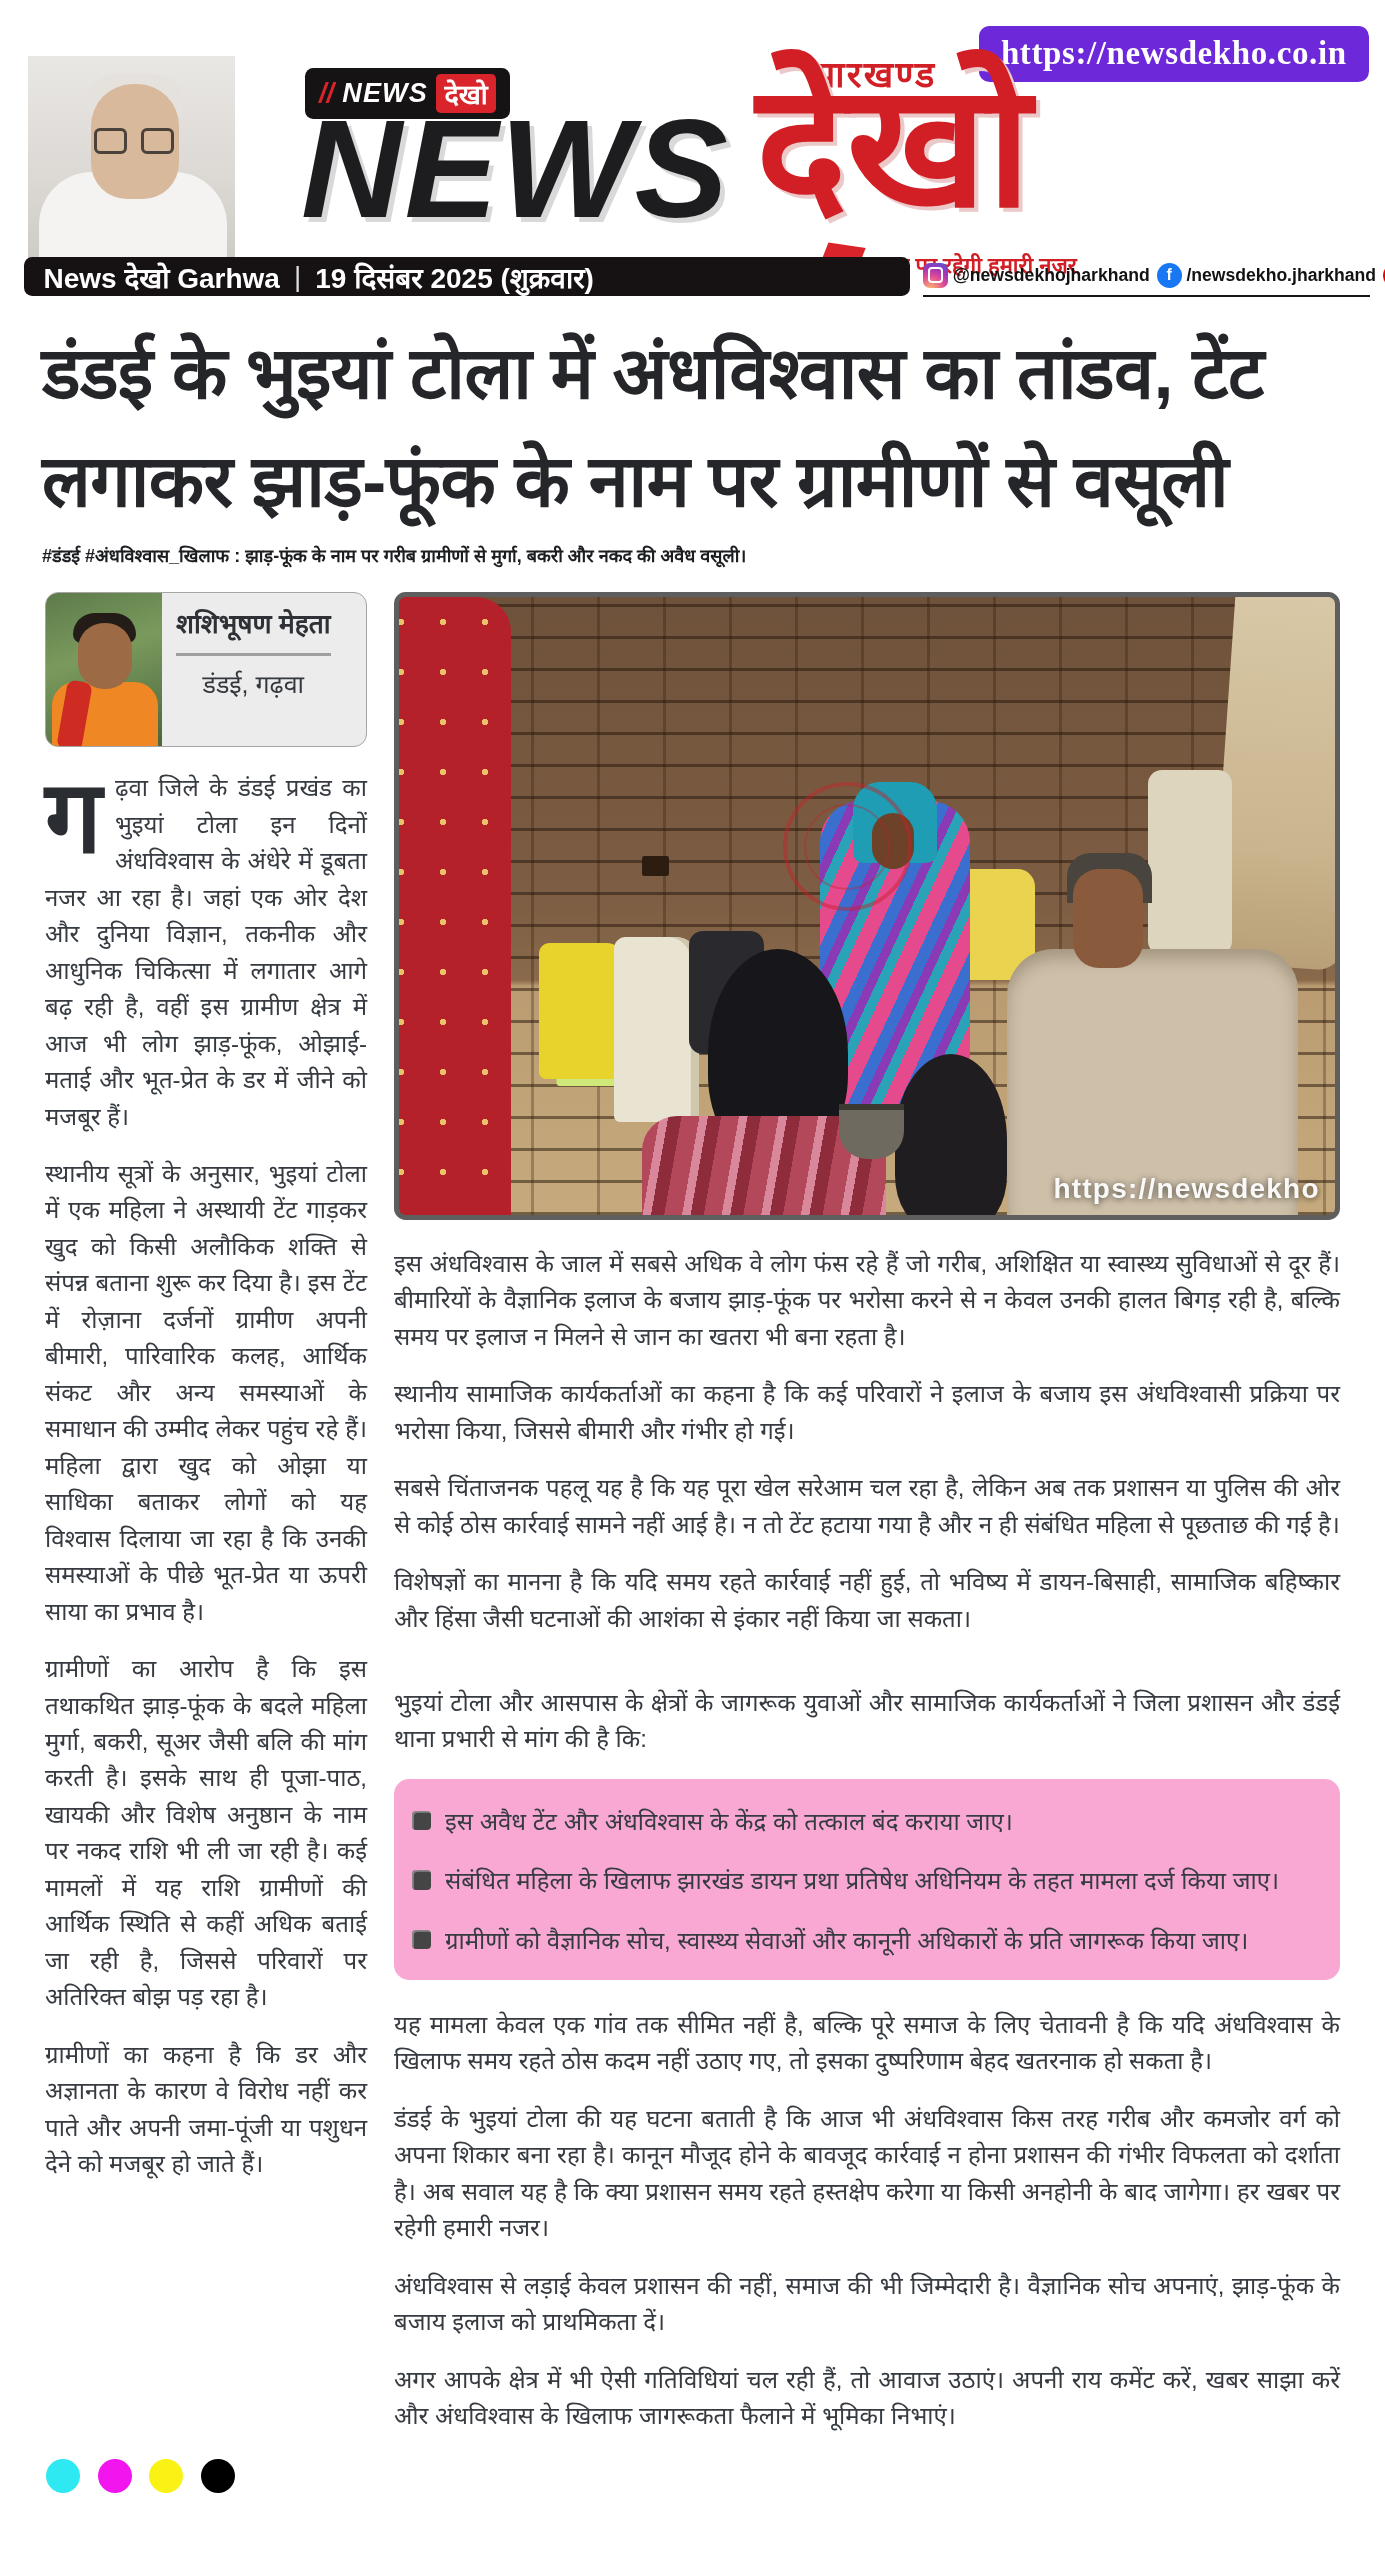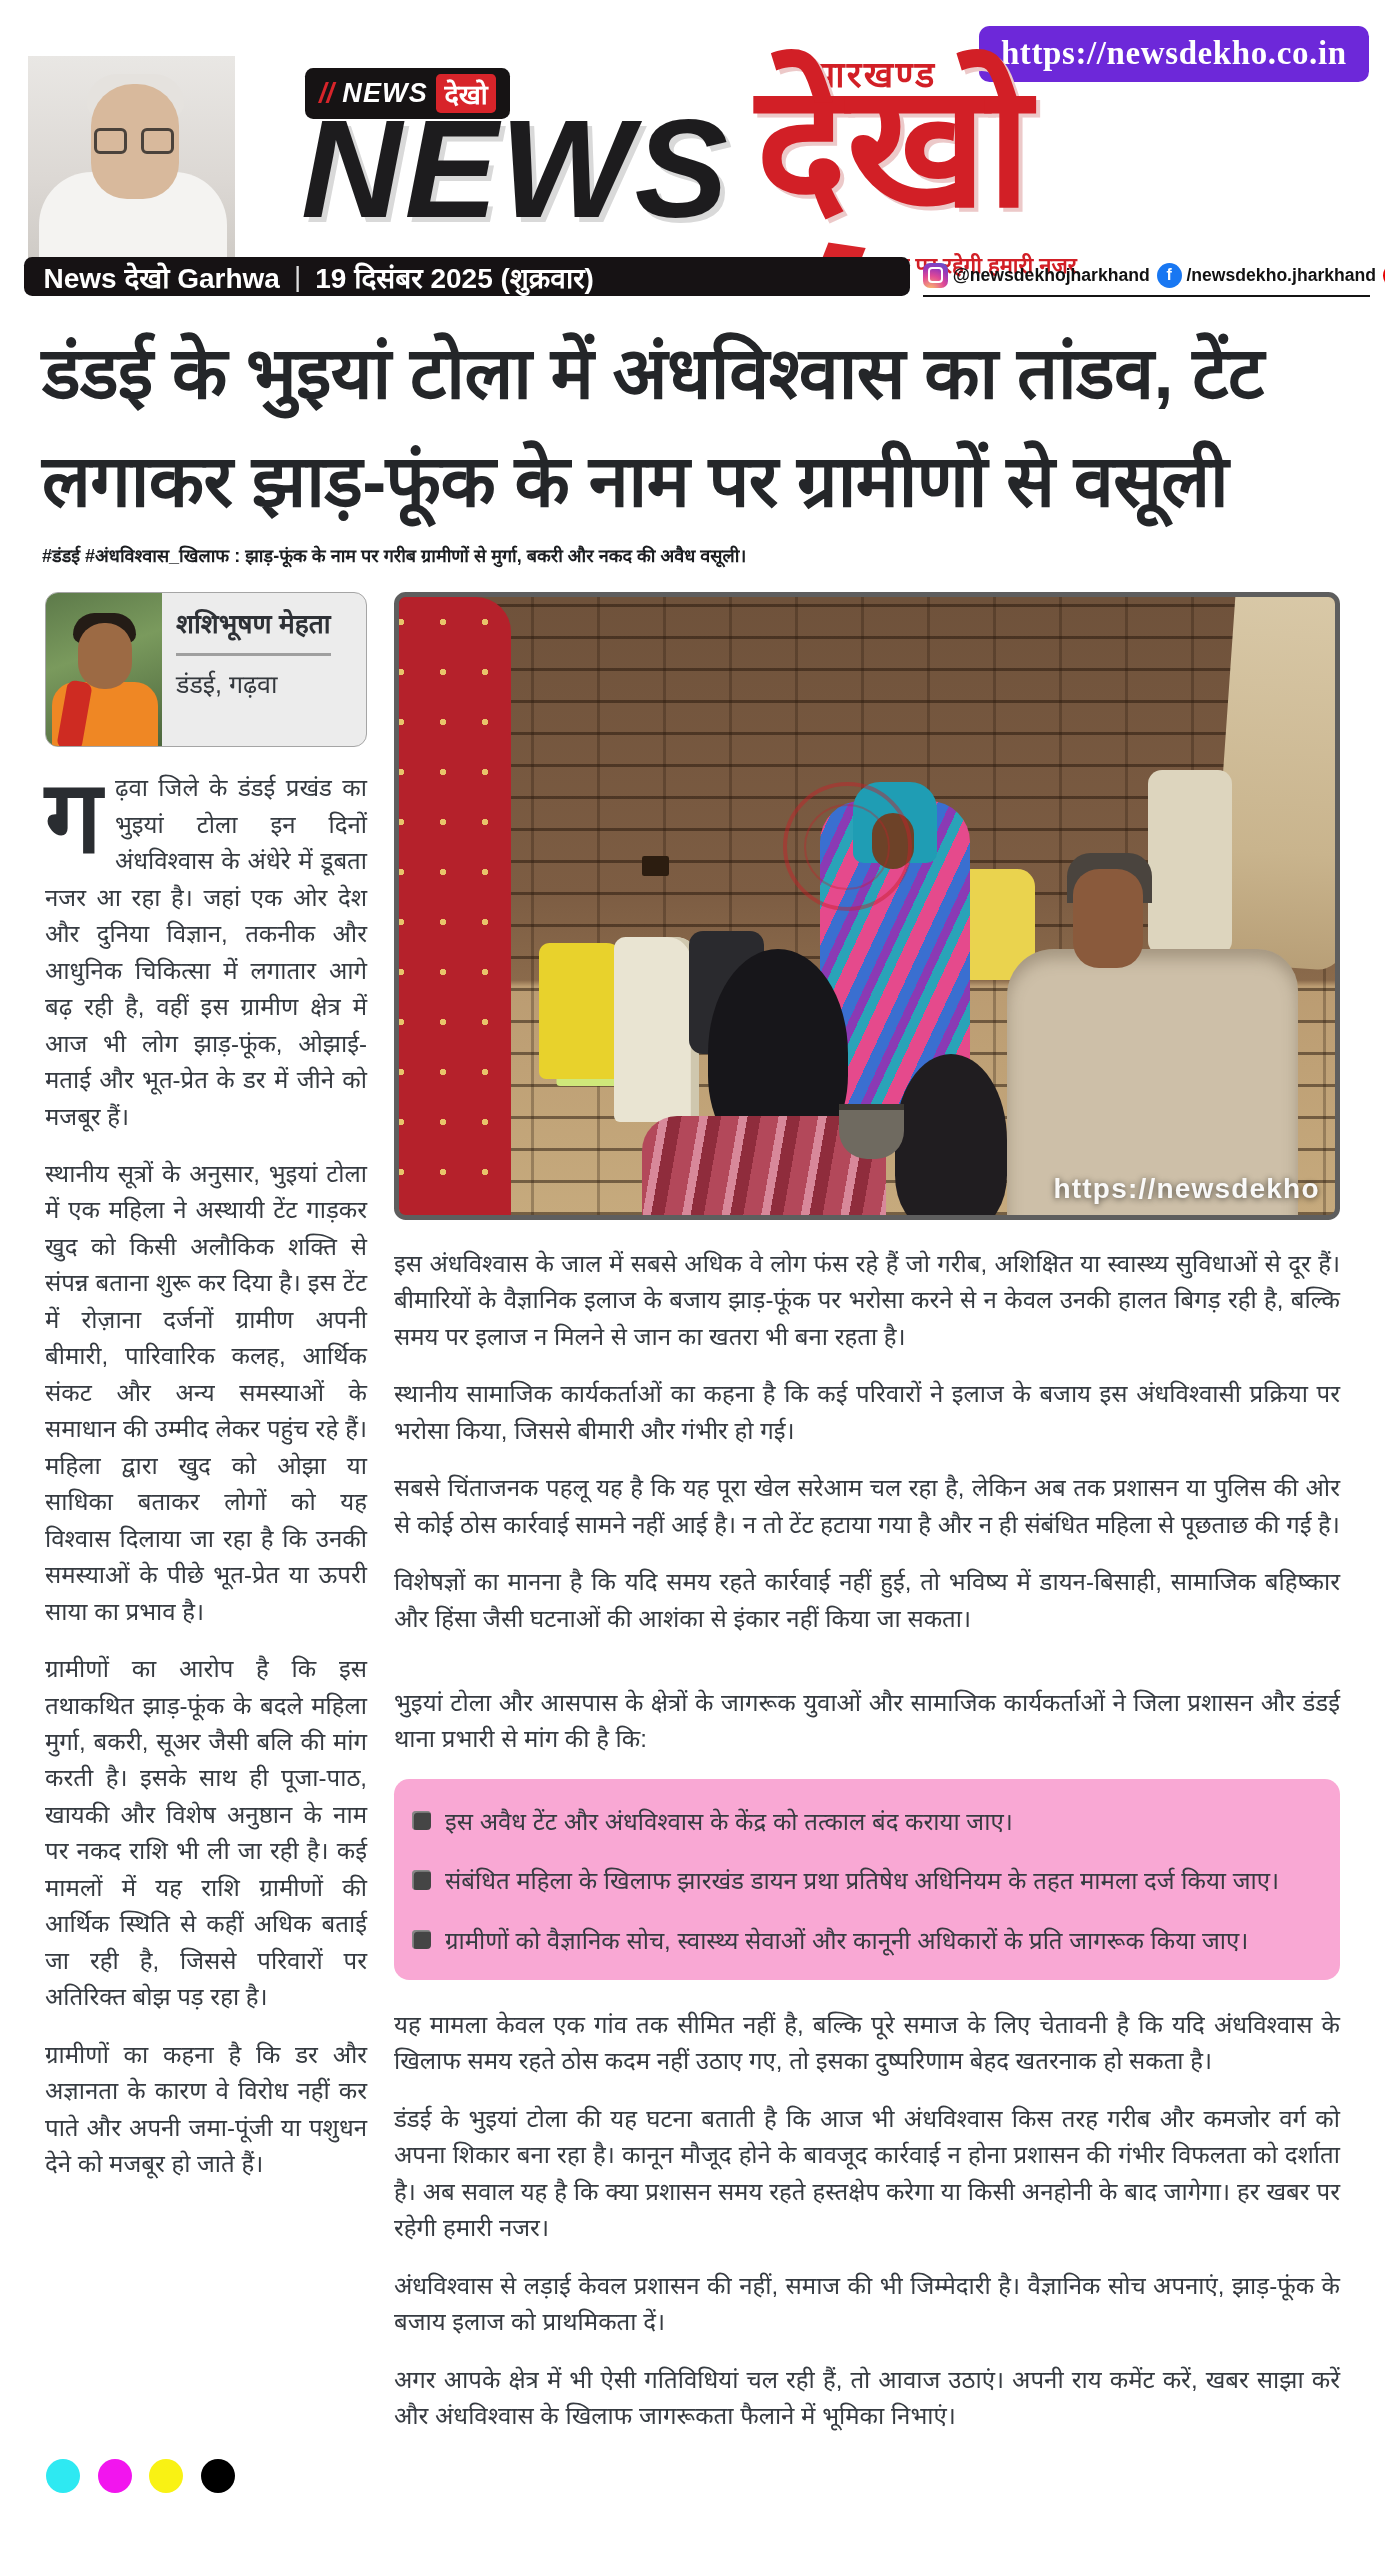--- a/index.html
+++ b/index.html
@@ -78,21 +78,21 @@
 
   .author-card {
     height:155px; background:#ececec; border:1.8px solid #a5a5a5; border-radius:13px;
     display:flex; overflow:hidden; margin-bottom:23.5px;
   }
   .a-photo { width:116px; flex:none; position:relative; background:linear-gradient(160deg,#5d7a4a 0%,#7a9a5d 40%,#4c663d 100%); overflow:hidden; }
   .a-photo .a-head { position:absolute; left:32px; top:30.5px; width:54px; height:66px; background:#9c6a44; border-radius:26px; }
   .a-photo .a-hair { position:absolute; left:27px; top:20px; width:63px; height:30.5px; background:#241c16; border-radius:29px 29px 11.7px 11.7px; }
   .a-photo .a-body { position:absolute; left:5.9px; top:89px; width:106px; height:70px; background:#ef8724; border-radius:23.5px 23.5px 0 0; }
   .a-photo .a-scarf { position:absolute; left:16.4px; top:88px; width:25px; height:69px; background:#ce2b22; transform:rotate(10deg); border-radius:8.2px; }
-  .a-info { padding:15.3px 14px; display:flex; flex-direction:column; }
+  .a-info { padding:15.3px 14px; display:flex; flex-direction:column;text-align:center; }
   .a-name { font-size:26.4px; font-weight:800; color:#2e3136; line-height:1.25; }
   .a-rule { height:2.9px; background:#9f9f9f; margin:11.7px 0 10.6px 0; border:none; }
   .a-loc { font-size:25px; color:#34383d; }
 
   
   .photo {
     position:relative; height:628px; border:5.9px solid #5e5e5e; border-radius:11.7px;
     overflow:hidden; margin-bottom:26px;
     background:
       repeating-linear-gradient(0deg, rgba(36,21,10,.5) 0 3.5px, rgba(0,0,0,0) 3.5px 32px),

